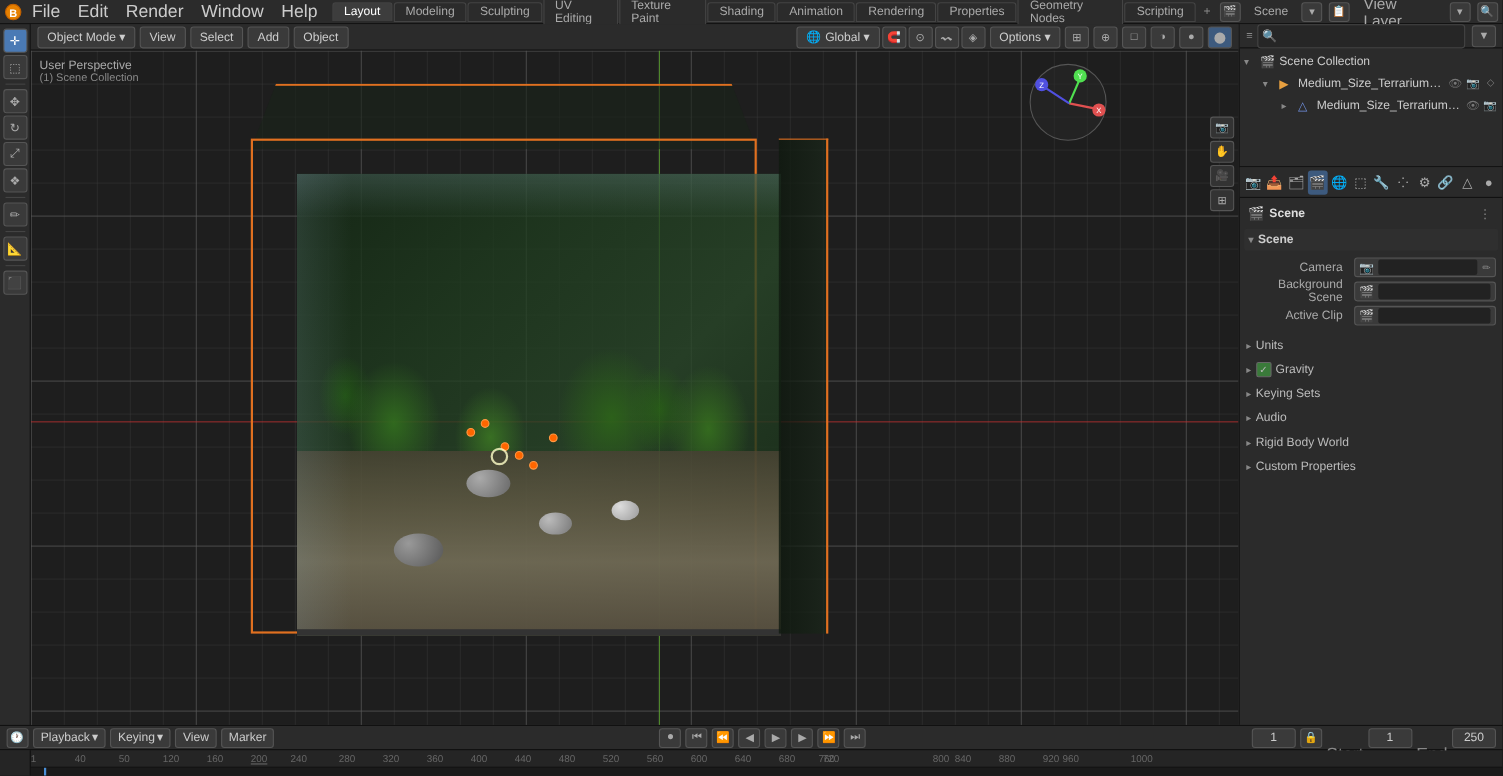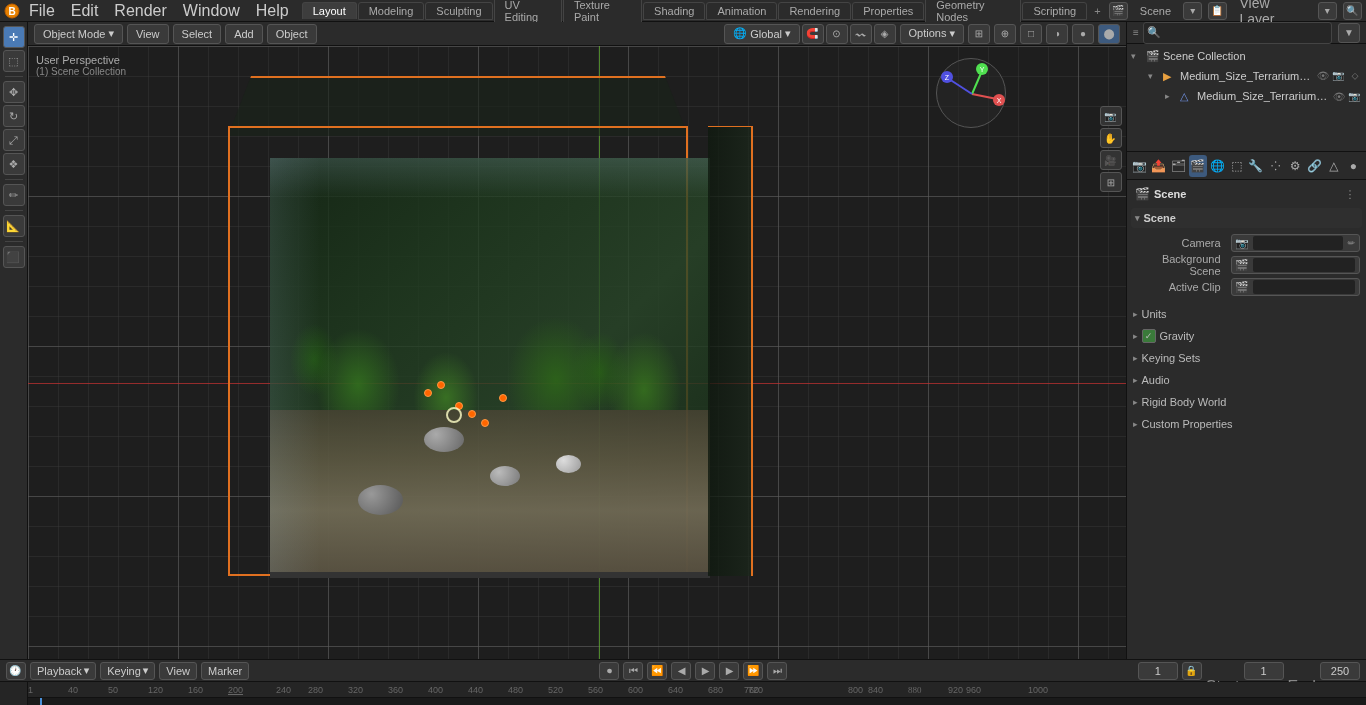--- a/index.html
+++ b/index.html
@@ -994,37 +994,37 @@
 <div id="timeline-area">
   <div class="frame-count-left"></div>
   <div id="frame-numbers">
     <div class="frame-number-row">
       <span class="frame-number" style="left:0px;">1</span>
       <span class="frame-number" style="left:40px;">40</span>
       <span class="frame-number" style="left:80px;">50</span>
       <span class="frame-number" style="left:120px;">120</span>
       <span class="frame-number" style="left:160px;">160</span>
       <span class="frame-number" style="left:200px;text-decoration:underline;">200</span>
-      <span class="frame-number" style="left:248px;text-align:right;">240</span>
+      <span class="frame-number" style="left:236px;text-align:right;">240</span>
       <span class="frame-number" style="left:280px;">280</span>
       <span class="frame-number" style="left:320px;">320</span>
       <span class="frame-number" style="left:360px;">360</span>
       <span class="frame-number" style="left:400px;">400</span>
       <span class="frame-number" style="left:440px;">440</span>
       <span class="frame-number" style="left:480px;">480</span>
       <span class="frame-number" style="left:520px;">520</span>
       <span class="frame-number" style="left:560px;">560</span>
       <span class="frame-number" style="left:600px;">600</span>
       <span class="frame-number" style="left:640px;">640</span>
       <span class="frame-number" style="left:680px;">680</span>
       <span class="frame-number" style="left:720px;">720</span>
       <span class="frame-number" style="left:716px;">760</span>
       <span class="frame-number" style="left:820px;">800</span>
       <span class="frame-number" style="left:840px;">840</span>
-      <span class="frame-number" style="left:880px;font-family:Liberation Serif, serif;">880</span>
+      <span class="frame-number" style="left:880px;">880</span>
       <span class="frame-number" style="left:920px;">920</span>
       <span class="frame-number" style="left:938px;">960</span>
       <span class="frame-number" style="left:1000px;">1000</span>
     </div>
     <div class="frame-track">
       <div class="frame-indicator"></div>
     </div>
   </div>
 </div>
 

